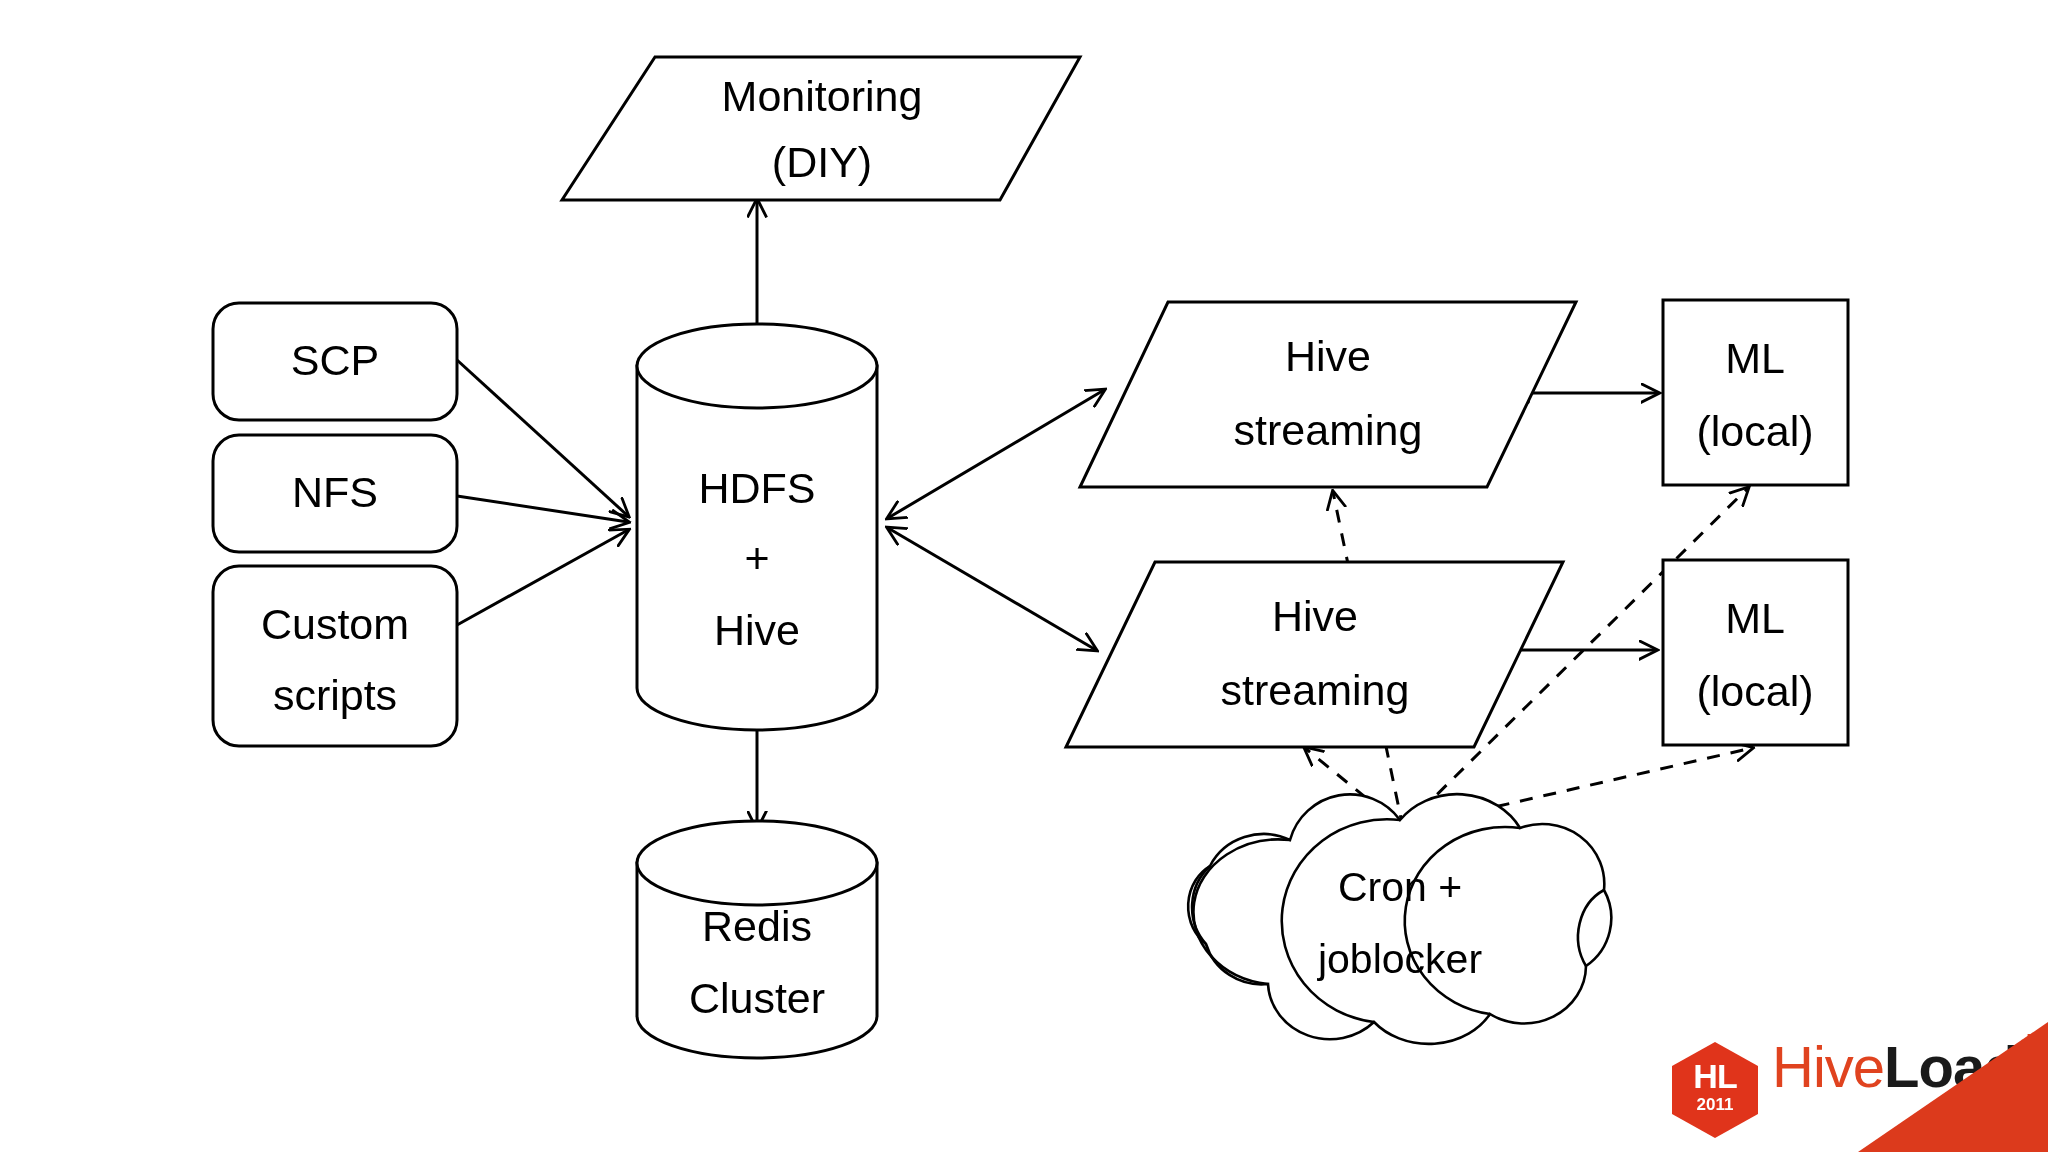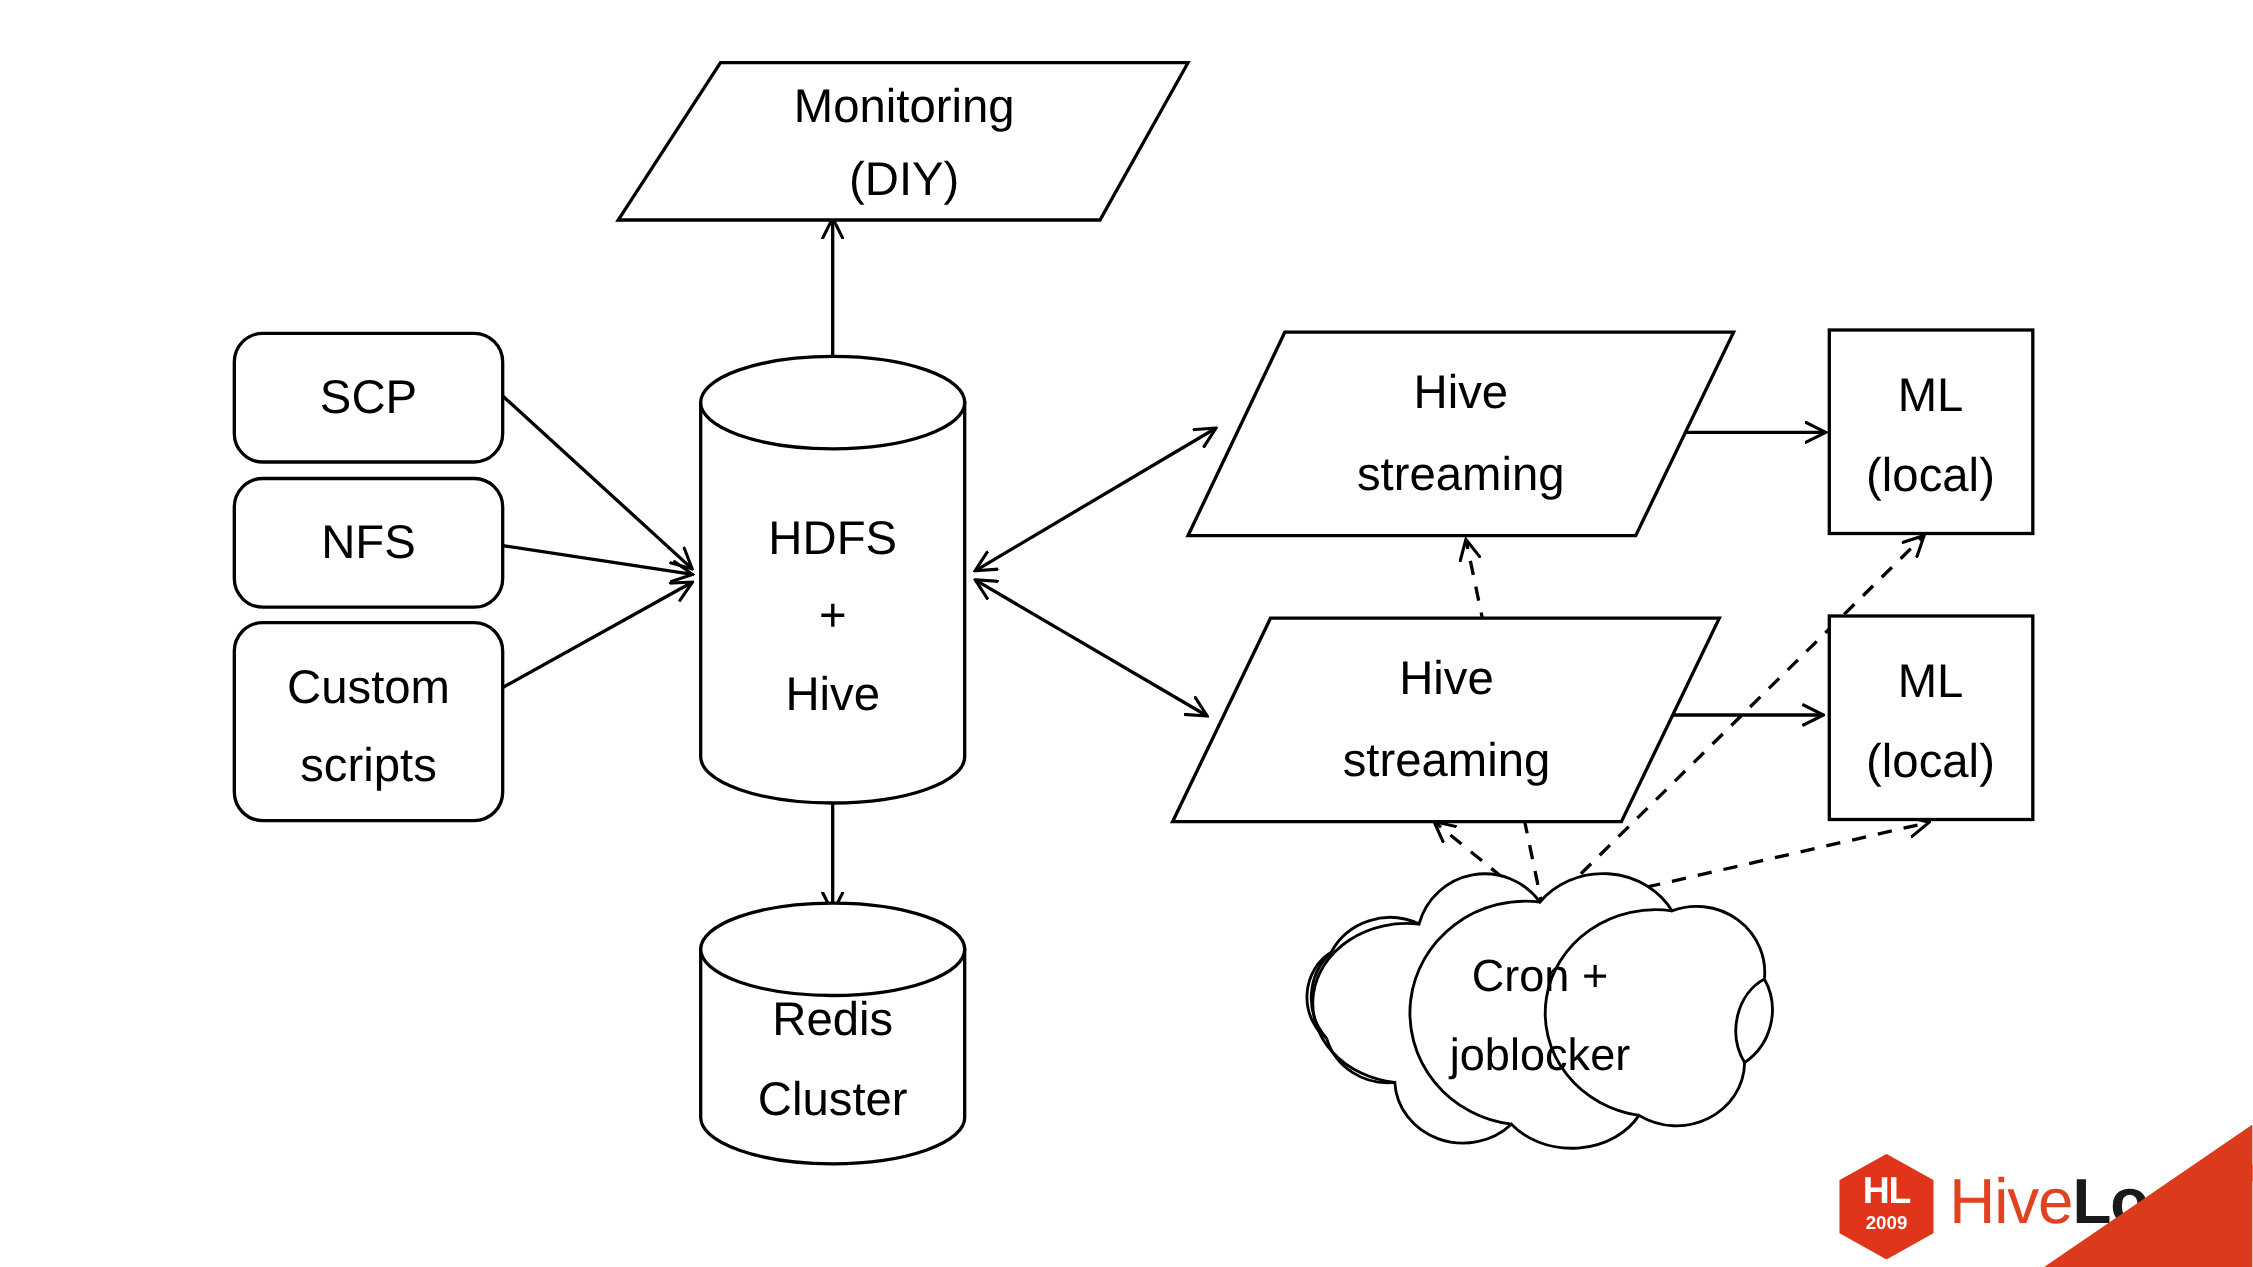--- a/index.html
+++ b/index.html
@@ -63,21 +63,21 @@
     dominant-baseline: middle;
   }
   
   #logo {
     position: absolute;
     left: 1672px;
     top: 1042px;
     width: 376px;
     height: 110px;
     display: flex;
-    align-items: center;
+    align-items: flex-start;
   }
   .hexmark {
     position: relative;
     width: 86px;
     height: 96px;
     flex: 0 0 auto;
   }
   .hexmark .hexbg {
     position: absolute;
     inset: 0;
@@ -281,21 +281,21 @@
       <path class="cyl-line" d="M 1604 890 A 46 52 0 0 0 1586 966"></path>
       <path class="cyl-line" d="M 1210 866 A 42 46 0 0 0 1206 944"></path>
     </g>
 
   </svg>
 
   <div id="logo">
     <div class="hexmark">
       <div class="hexbg"></div>
       <div class="hl">HL</div>
-      <div class="yr">2009</div>
+      <div class="yr">2011</div>
     </div>
     <div class="wordmark">
       <span class="wm-high">Hive</span><span class="wm-load">Load</span><span class="wm-plus">++</span>
     </div>
   </div>
 
   <div id="corner-wedge"></div>
 
 </div>
 

